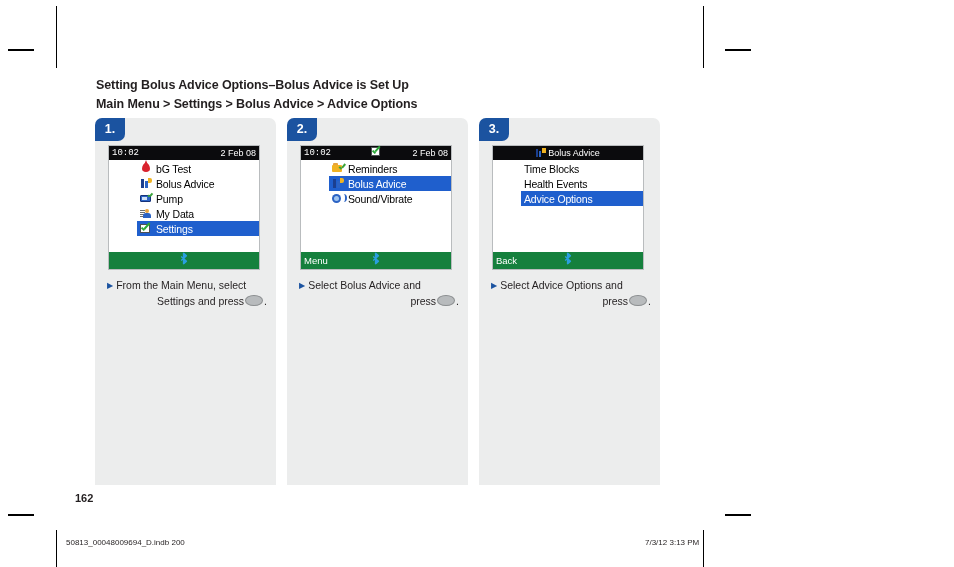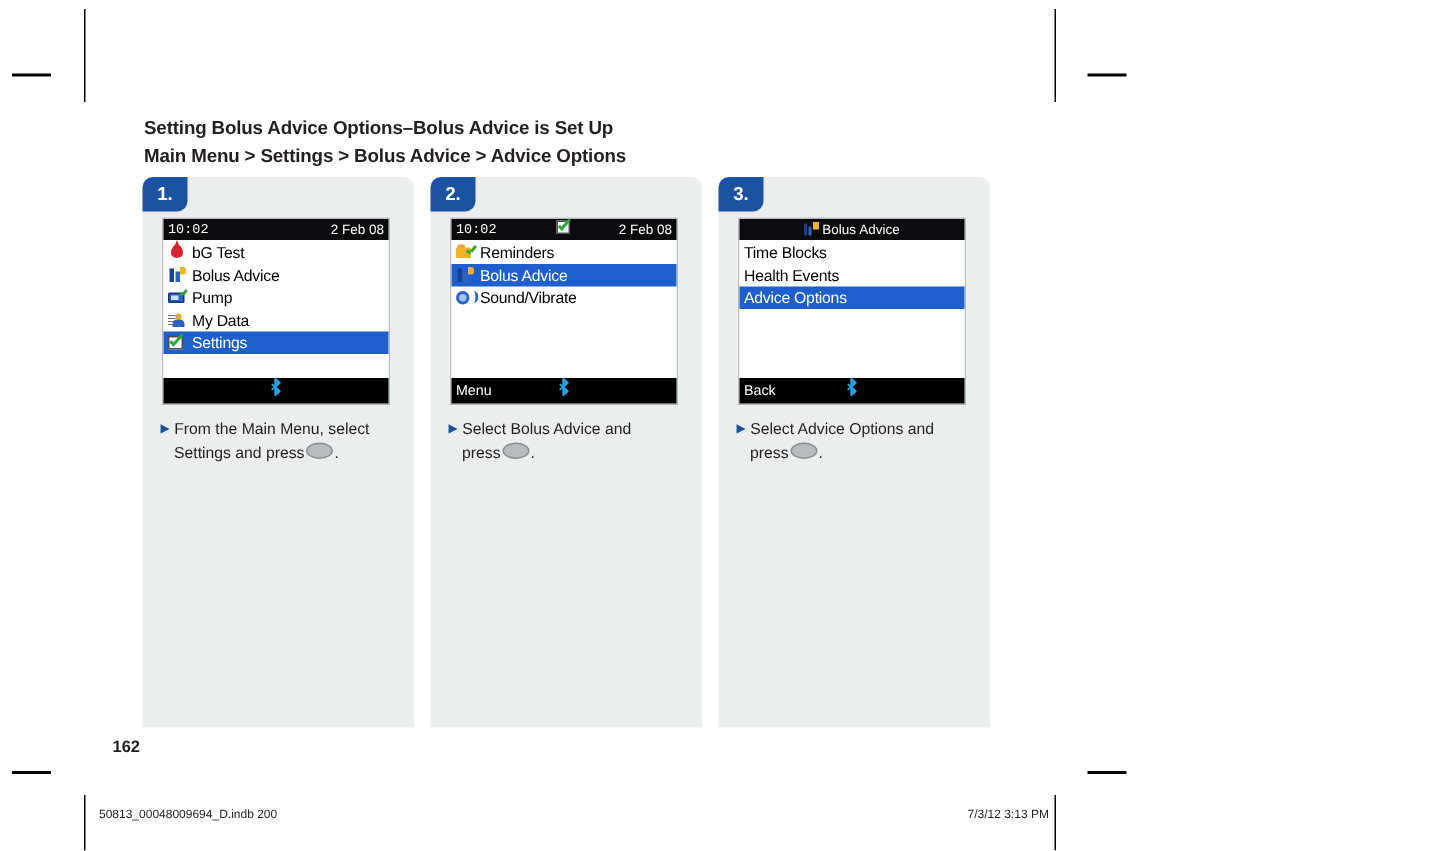--- a/index.html
+++ b/index.html
@@ -118,41 +118,42 @@
     left: 0; right: 0;
     top: 14px;
     bottom: 17px;
     background: #ffffff;
     padding-top: 1px;
   }
   .dev-statusbar {
     position: absolute;
     left: 0; right: 0; bottom: 0;
     height: 17px;
-    background: #000000;
+    background: #15803d;
     color: #ffffff;
     font-size: 9.5px;
     line-height: 17px;
   }
   .dev-statusbar .sb-label {
     position: absolute; left: 3px; top: 0;
   }
   .dev-statusbar .sb-bt {
     position: absolute; left: 50%; top: 50%;
     transform: translate(-50%,-50%);
   }
 
   .menu-row {
     height: 15px;
     display: flex;
     align-items: center;
     padding-left: 2px;
     font-size: 10.5px;
     color: #000000;
     position: relative;
+    margin-left: 28px;
   }
   .menu-row.sel {
     background: #1f5fcd;
     color: #ffffff;
   }
   .row-icon {
     width: 14px;
     height: 13px;
     flex: 0 0 14px;
     margin-right: 3px;
@@ -170,21 +171,21 @@
     font-size: 10.5px;
     color: #231f20;
     line-height: 15.5px;
   }
   .caption .arrow {
     color: #1b53a0;
     font-size: 8px;
     margin-right: 3px;
     vertical-align: 1px;
   }
-  .caption .cap-line2 { padding-left: 9px; }
+  .caption .cap-line2 { padding-left: 9px; text-align: right; }
   .press-btn {
     display: inline-block;
     width: 16px;
     height: 9px;
     border-radius: 50%;
     background: #b8bbbd;
     border: 1px solid #8b8e90;
     vertical-align: -1px;
     margin: 0 1px;
   }

